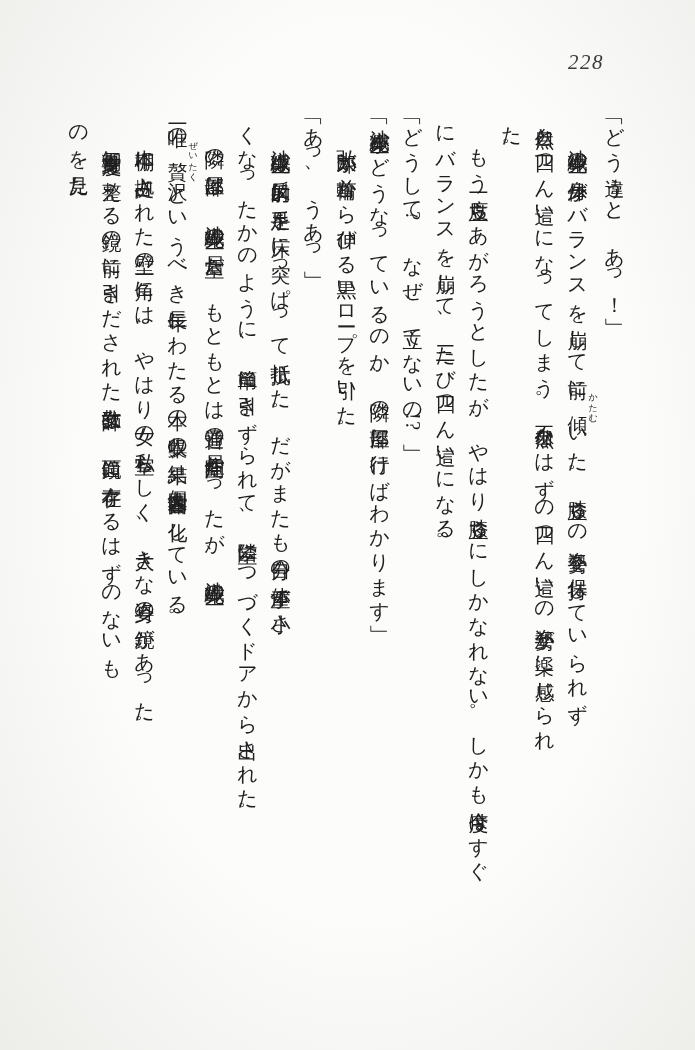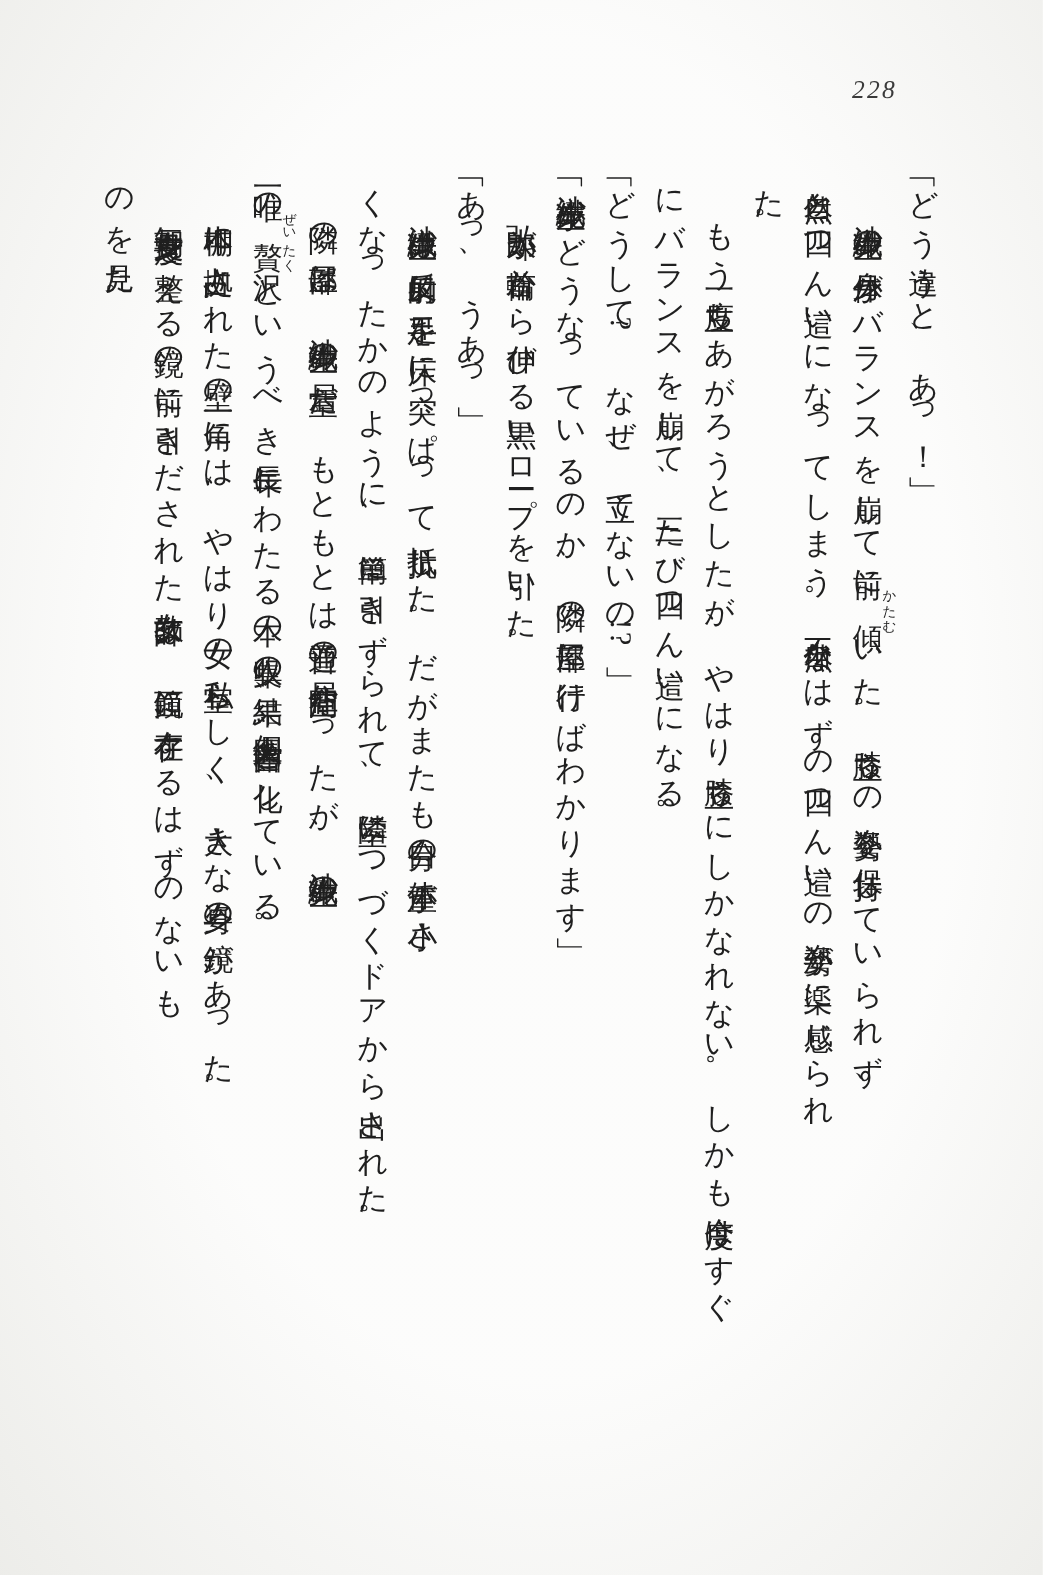--- a/index.html
+++ b/index.html
@@ -17,21 +17,21 @@
   .page {
     position: absolute;
     inset: 0;
     background: radial-gradient(ellipse at 52% 45%, rgba(255,255,255,0.65) 55%, rgba(225,225,220,0.45) 100%);
   }
   .page-number {
     position: absolute;
     top: 50px;
     left: 568px;
     font-style: italic;
-    font-size: 17px;
+    font-size: 21px;
     letter-spacing: 1.5px;
     color: var(--pn-ink, #3a3a3a);
   }
   .text-block {
     position: absolute;
     top: 112px;
     right: 64px;
     height: 848px;
     writing-mode: vertical-rl;
     text-orientation: mixed;

